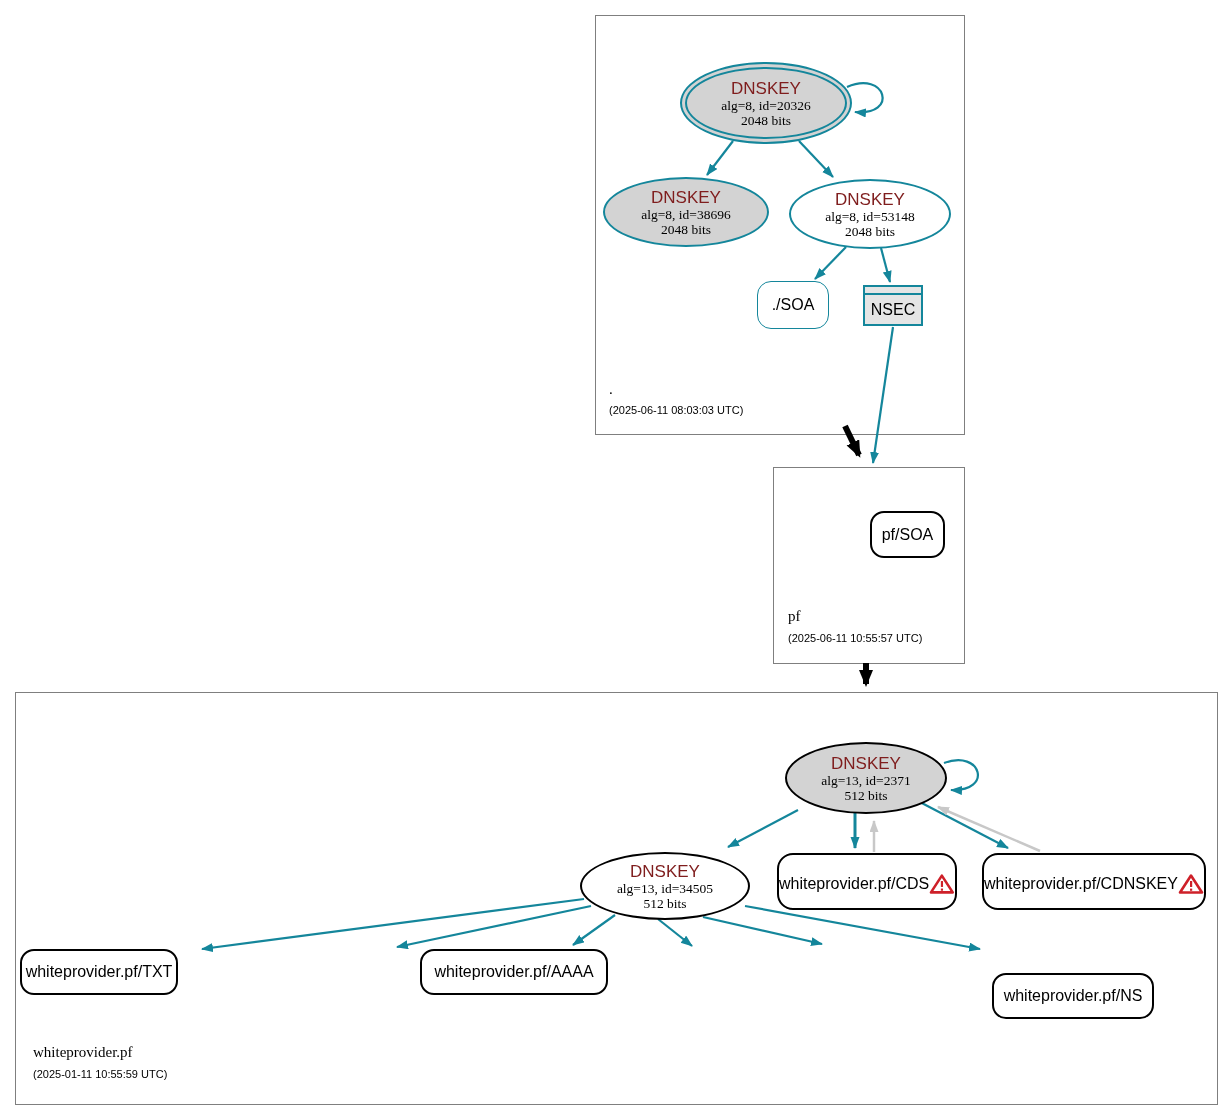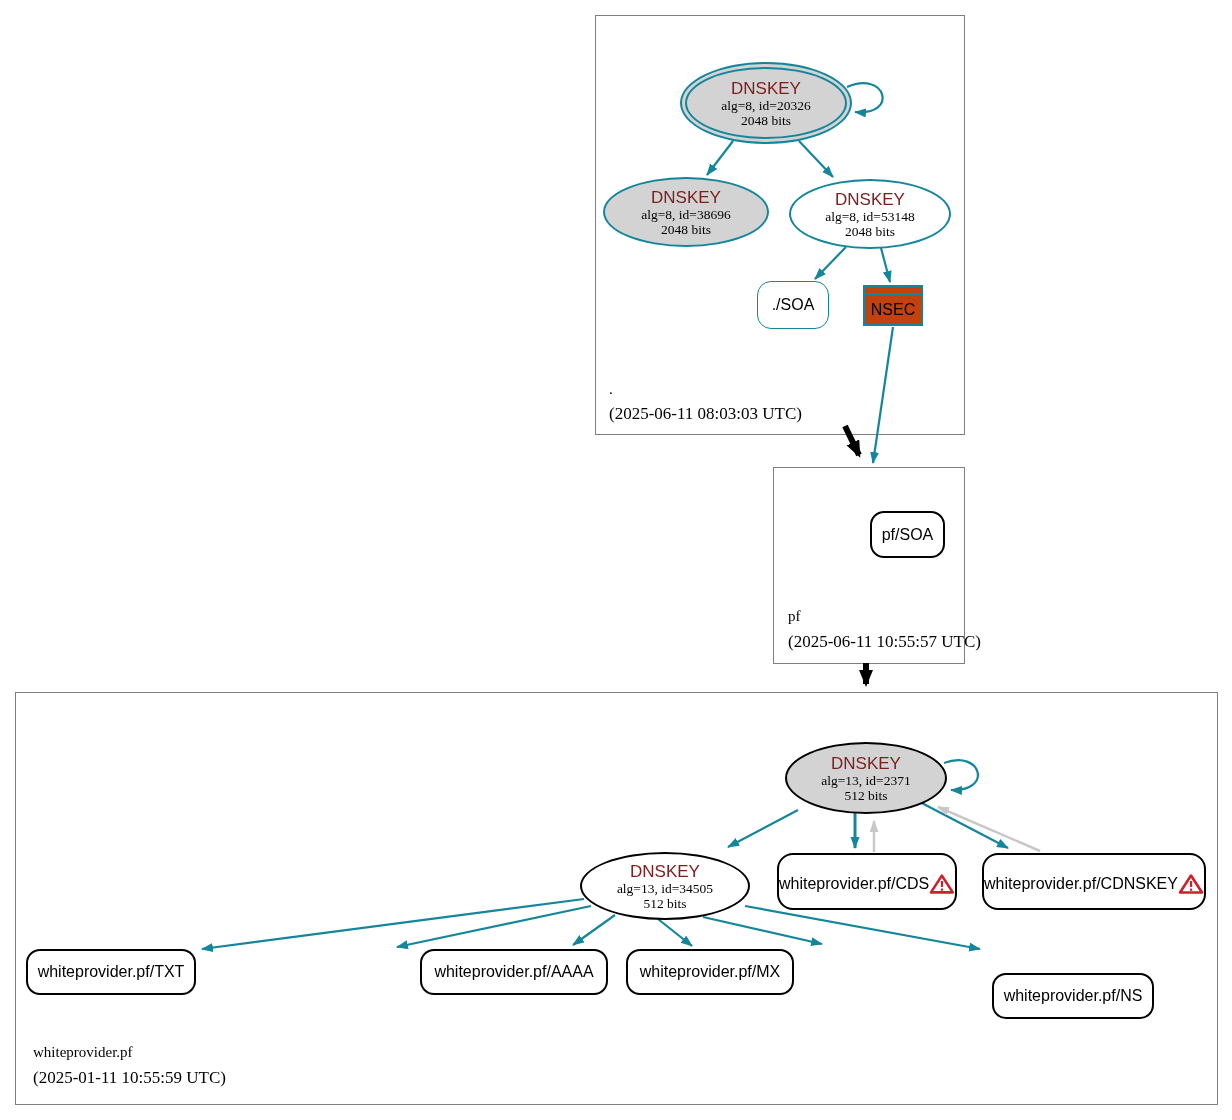--- a/index.html
+++ b/index.html
@@ -14,26 +14,26 @@
   .ellipse .t1{font-family:"Liberation Sans",sans-serif;font-size:17px;color:#7f1d1d;line-height:19px;}
   .ellipse .t2,.ellipse .t3{font-family:"Liberation Serif",serif;font-size:13.5px;color:#000;line-height:15px;}
   .gray-fill{background:#d3d3d3;}
   .white-fill{background:#ffffff;}
   .teal-border{border:2px solid #14869B;}
   .black-border{border:2px solid #000000;}
   .dbl-outer{position:relative;}
   .dbl-inner{position:absolute;left:3px;top:3px;right:3px;bottom:3px;border:2px solid #14869B;border-radius:50%;pointer-events:none;}
   .rrbox{border:2px solid #000;border-radius:14px;background:#fff;font-size:16px;color:#000;}
   .rrbox-teal{border:1.8px solid #14869B;border-radius:14px;background:#fff;font-size:16px;color:#000;}
-  .nsec-box{border:2px solid #14869B;background:#c2410c;flex-direction:column;padding:0;}
+  .nsec-box{border:2px solid #14869B;background:#e5e5e5;flex-direction:column;padding:0;}
   .nsec-top{width:100%;height:8px;border-bottom:2px solid #14869B;box-sizing:border-box;}
   .nsec-label{flex:1;display:flex;align-items:center;justify-content:center;font-size:16px;color:#000;}
   .cds-box{border:2px solid #000;border-radius:16px;background:#fff;font-size:16px;color:#000;padding-top:4px;}
   .zone-name{position:absolute;z-index:2;font-family:"Liberation Serif",serif;font-size:15px;color:#000;}
-  .zone-ts{position:absolute;z-index:2;font-family:Liberation Serif, serif;font-size:17px;color:#000;}
+  .zone-ts{position:absolute;z-index:2;font-family:Liberation Sans, sans-serif;font-size:11px;color:#000;}
   .warn{margin-top:1px;}
 </style>
 </head>
 <body>
 
 <div class="canvas">
 
   <div class="zone-box" style="left:595px;top:15px;width:368px;height:418px;"></div>
   <div class="zone-box" style="left:773px;top:467px;width:190px;height:195px;"></div>
   <div class="zone-box" style="left:15px;top:692px;width:1201px;height:411px;"></div>
@@ -136,28 +136,25 @@
 
   <div class="node cds-box" style="left:982px;top:853px;width:224px;height:57px;">
     <span>whiteprovider.pf/CDNSKEY</span>
     <svg class="warn" width="26" height="22" viewBox="0 0 26 22">
       <path d="M13 2.5 L24 19.5 L2 19.5 Z" fill="#ffffff" stroke="#CE2029" stroke-width="2.6" stroke-linejoin="round"></path>
       <rect x="12" y="8" width="2.2" height="6" fill="#CE2029"></rect>
       <rect x="12" y="15.6" width="2.2" height="2.2" fill="#CE2029"></rect>
     </svg>
   </div>
 
-  <div class="node rrbox" style="left:26px;top:949px;width:170px;height:46px;">
+  <div class="node rrbox" style="left:20px;top:949px;width:158px;height:46px;">
     <span>whiteprovider.pf/TXT</span>
   </div>
   <div class="node rrbox" style="left:420px;top:949px;width:188px;height:46px;">
     <span>whiteprovider.pf/AAAA</span>
-  </div>
-  <div class="node rrbox" style="left:626px;top:949px;width:168px;height:46px;">
-    <span>whiteprovider.pf/MX</span>
   </div>
   <div class="node rrbox" style="left:992px;top:949px;width:162px;height:46px;margin-top:24px;">
     <span>whiteprovider.pf/NS</span>
   </div>
 
   <div class="zone-name" style="left:33px;top:1044px;">whiteprovider.pf</div>
   <div class="zone-ts" style="left:33px;top:1068px;">(2025-01-11 10:55:59 UTC)</div>
 
 </div>
 

